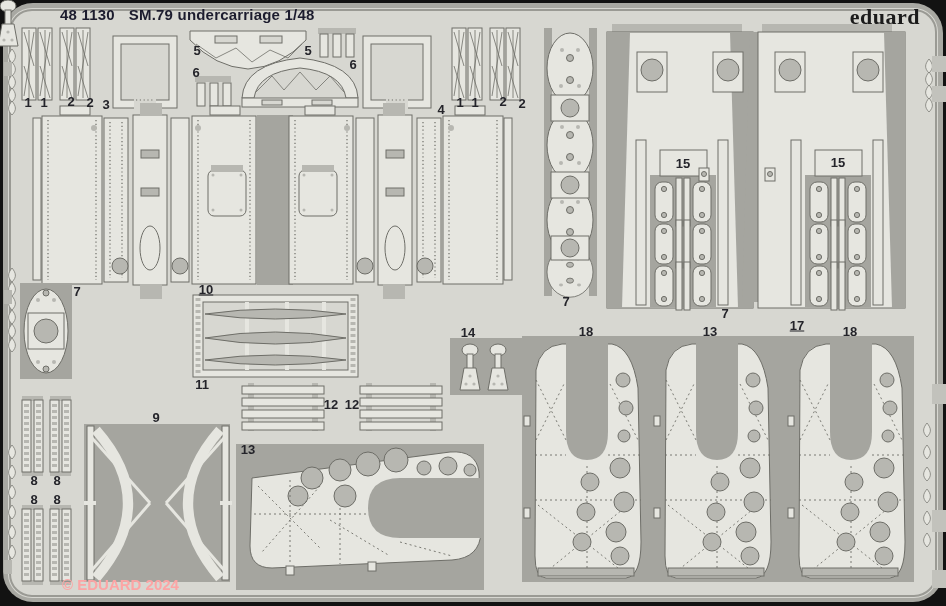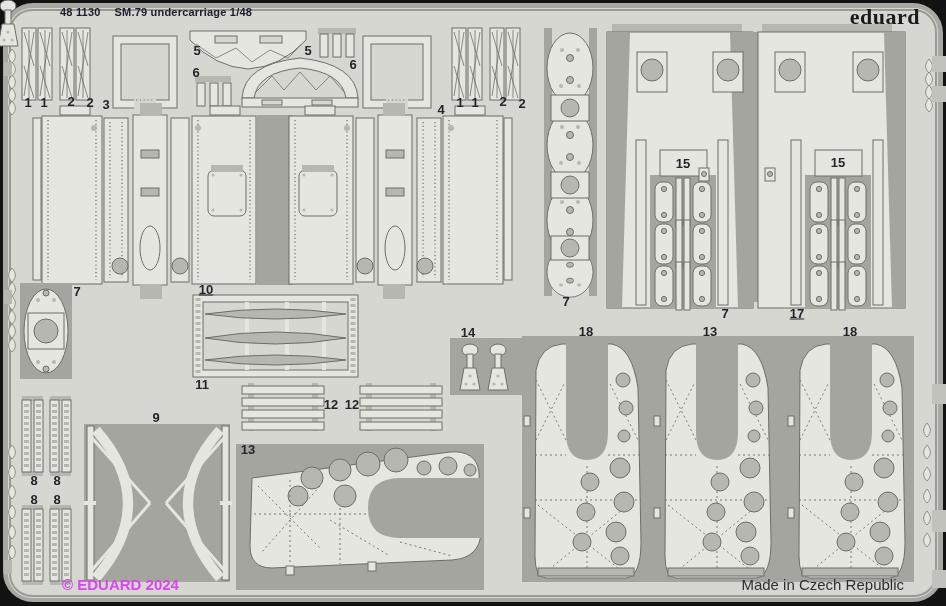--- a/index.html
+++ b/index.html
@@ -14,25 +14,25 @@
   
   .fl{fill:var(--part-light);} .fm{fill:var(--part-mid);} .fd{fill:var(--part-dark);}
   .fs{fill:var(--sheet);} .fb{fill:var(--band);}
   .ol{stroke:var(--outline);stroke-width:1;}
   .no{fill:none;}
   .thin{stroke:var(--outline);stroke-width:.8;fill:none;}
   .dash{stroke:var(--outline);stroke-width:.9;fill:none;stroke-dasharray:2,3;}
   .rung{stroke:var(--part-mid);stroke-width:5;stroke-dasharray:3,3;fill:none;}
   .dotl{stroke:var(--outline);stroke-width:1.2;stroke-dasharray:1.2,2.6;fill:none;}
   
-  .title{position:absolute;left:60px;top:6px;font-size:11px;font-weight:700;color:var(--title);letter-spacing:.2px;white-space:nowrap;}
+  .title{position:absolute;left:60px;top:6px;font-size:15px;font-weight:700;color:var(--title);letter-spacing:.2px;white-space:nowrap;}
   .title .cat{margin-right:14px;}
   .brand{position:absolute;right:26px;top:4px;font-family:"Liberation Serif","DejaVu Serif",serif;
          font-size:22px;font-weight:700;color:#1b1b1b;letter-spacing:.5px;}
-  .copyright{position:absolute;left:62px;top:576px;font-size:15px;font-weight:700;color:#d946ef;}
+  .copyright{position:absolute;left:62px;top:576px;font-size:15px;font-weight:700;color:#fca5a5;}
   .madein{position:absolute;right:42px;top:576px;font-size:15px;font-weight:400;color:#2e2e2e;}
   .plabel{position:absolute;transform:translate(-50%,-50%);font-size:13px;font-weight:700;color:var(--label);white-space:nowrap;}
 </style>
 </head>
 <body>
 
 <div class="canvas">
 
   <svg width="946" height="606" viewBox="0 0 946 606">
 
@@ -398,21 +398,20 @@
       <rect x="4" y="560" width="8" height="14"></rect>
     </g>
   </svg>
 
   <div class="layer">
     <div class="title">
       <span class="cat">48 1130</span><span>SM.79 undercarriage 1/48</span>
     </div>
     <div class="brand">eduard</div>
     <div class="copyright">© EDUARD 2024</div>
-    <div class="madein">Made in Czech Republic</div>
     <div class="layer">
         <span class="plabel" style="left: 28px; top: 102px;">1</span>
         <span class="plabel" style="left: 44px; top: 102px;">1</span>
         <span class="plabel" style="left: 71px; top: 101px;">2</span>
         <span class="plabel" style="left: 90px; top: 102px;">2</span>
         <span class="plabel" style="left: 106px; top: 104px;">3</span>
         <span class="plabel" style="left: 460px; top: 102px;">1</span>
         <span class="plabel" style="left: 475px; top: 102px;">1</span>
         <span class="plabel" style="left: 503px; top: 101px;">2</span>
         <span class="plabel" style="left: 522px; top: 103px;">2</span>
@@ -431,19 +430,19 @@
         <span class="plabel" style="left: 206px; top: 289px; text-decoration: underline;">10</span>
         <span class="plabel" style="left: 202px; top: 384px; text-align: center;">11</span>
         <span class="plabel" style="left: 331px; top: 404px;">12</span>
         <span class="plabel" style="left: 352px; top: 404px;">12</span>
         <span class="plabel" style="left: 248px; top: 449px;">13</span>
         <span class="plabel" style="left: 710px; top: 331px;">13</span>
         <span class="plabel" style="left: 468px; top: 332px;">14</span>
         <span class="plabel" style="left: 683px; top: 163px;">15</span>
         <span class="plabel" style="left: 838px; top: 162px;">15</span>
         <span class="plabel" style="left: 725px; top: 313px;">7</span>
-        <span class="plabel" style="left: 797px; top: 313px; text-decoration: underline;">17</span>
+        <span class="plabel" style="left: 797px; top: 325px; text-decoration: underline;">17</span>
         <span class="plabel" style="left: 586px; top: 331px;">18</span>
         <span class="plabel" style="left: 850px; top: 331px;">18</span>
       </div>
   </div>
 
 </div>
 
 </body></html>

